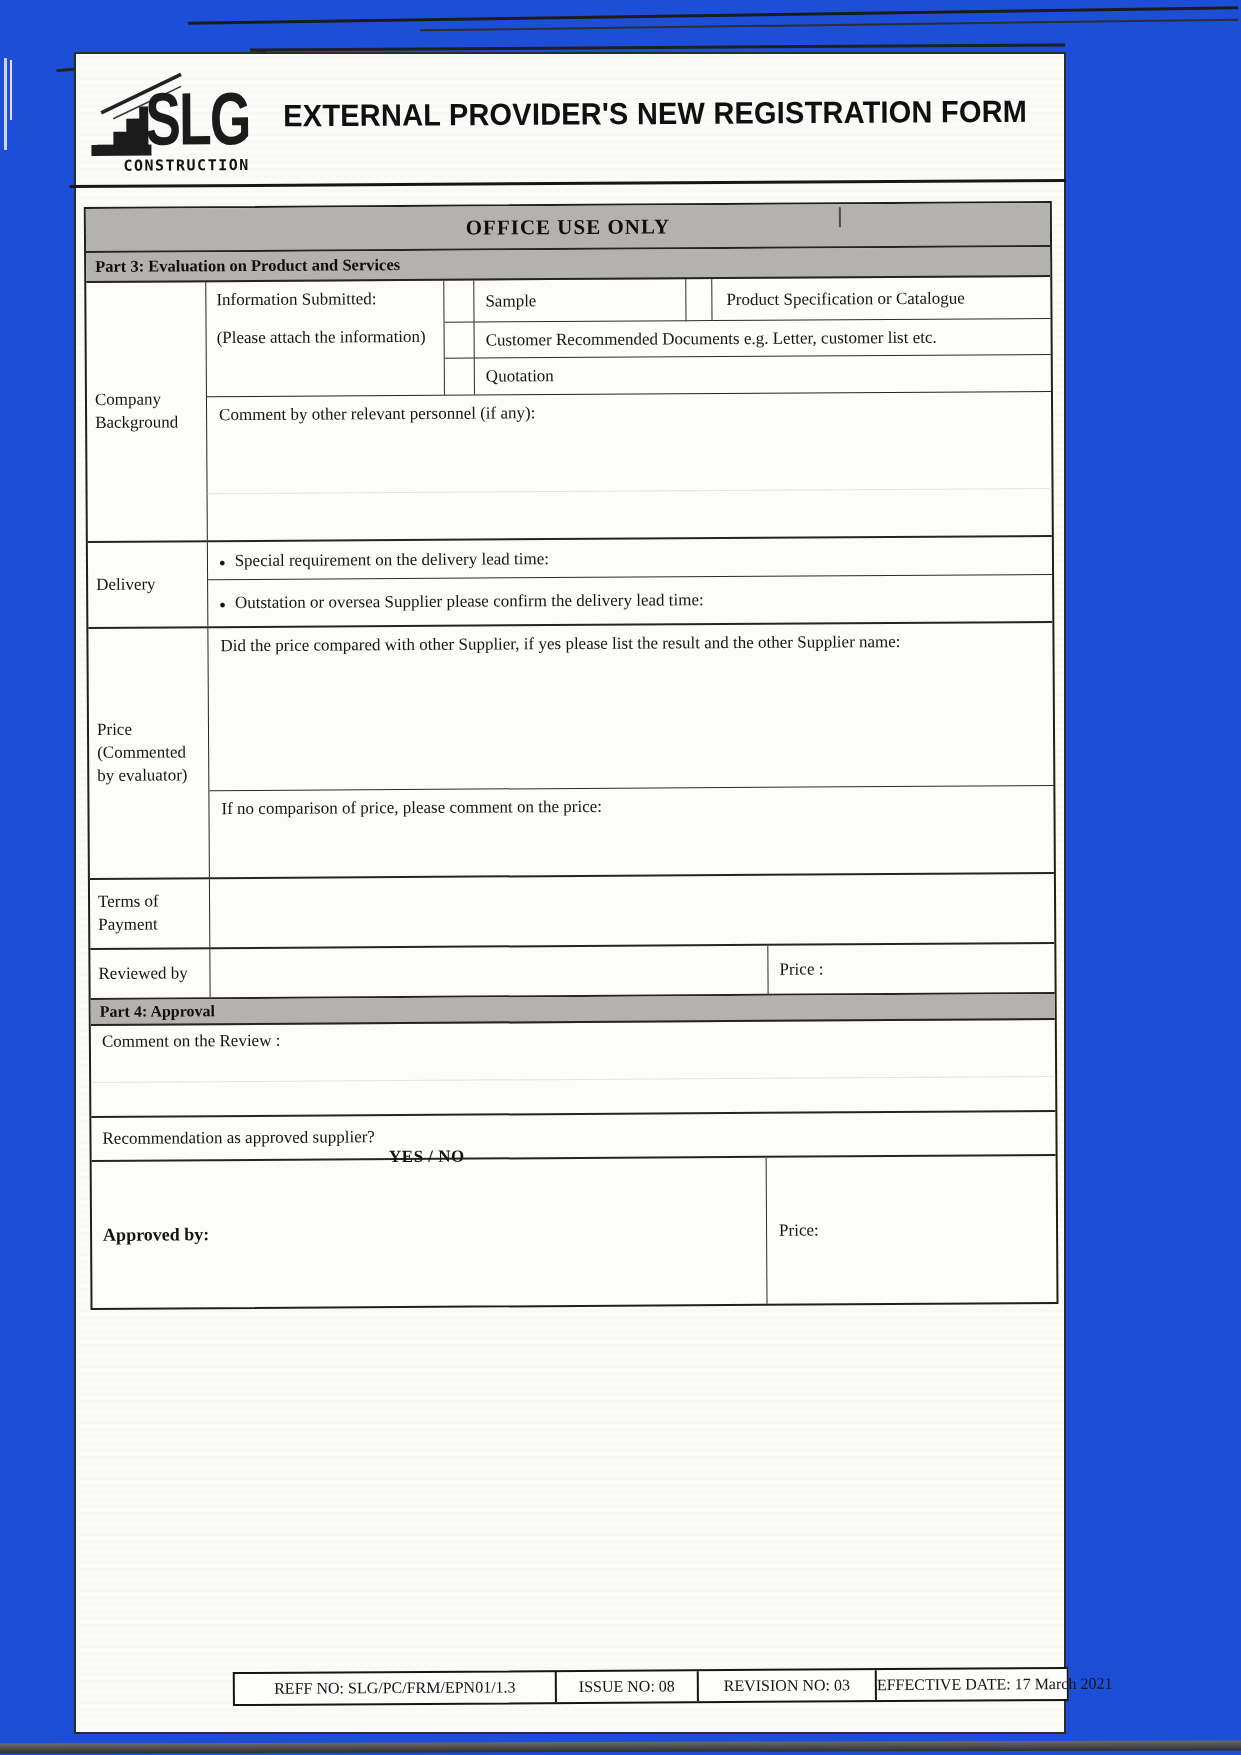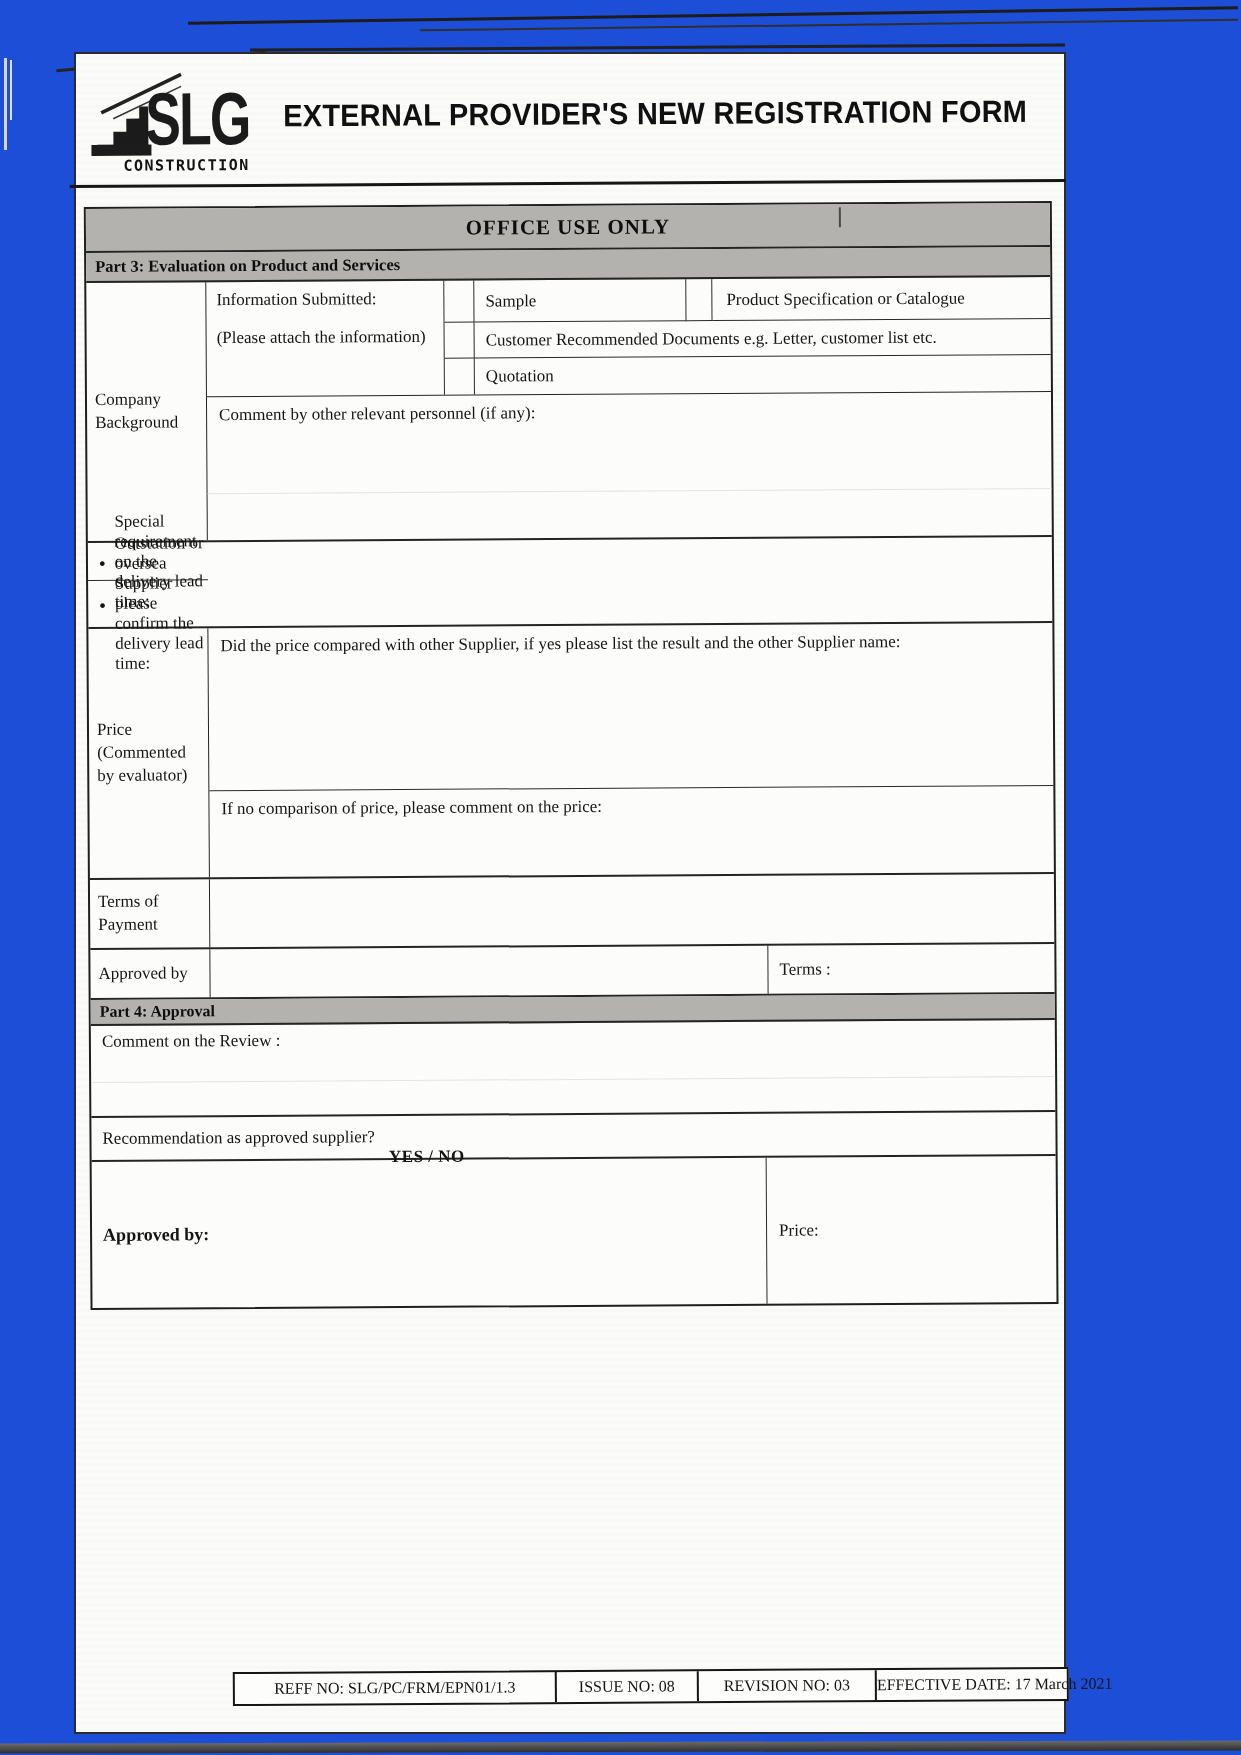--- a/index.html
+++ b/index.html
@@ -146,20 +146,21 @@
               <div class="span-cell">Quotation</div>
             </div>
             <div class="comment-cell">
               <span>Comment by other relevant personnel (if any):</span>
               <div class="faint-line" style="top:96px;"></div>
             </div>
           </div>
         </div>
 
         <div class="section two-col">
+          <div class="row-label">Delivery</div>
           <div class="sub-rows">
             <div class="divider-b" style="height:38px;">
               <span class="bullet">●</span>
               <span>Special requirement on the delivery lead time:</span>
             </div>
             <div style="height:46px;">
               <span class="bullet">●</span>
               <span>Outstation or oversea Supplier please confirm the delivery lead time:</span>
             </div>
           </div>
@@ -176,24 +177,24 @@
             </div>
           </div>
         </div>
 
         <div class="section two-col" style="height:70px;">
           <div class="row-label">Terms of Payment</div>
           <div></div>
         </div>
 
         <div class="section reviewed-grid">
-          <div class="row-label">Approved by</div>
+          <div class="row-label">Reviewed by</div>
           <div class="cell-br"></div>
           <div style="padding-left:11px;">
-            <span>Terms :</span>
+            <span>Price :</span>
           </div>
         </div>
 
         <div class="section graybar part-bar" style="height:26px; font-size:16px;">
           <span>Part 4: Approval</span>
         </div>
 
         <div class="section comment-cell" style="height:92px; padding:6px 11px;">
           <span>Comment on the Review :</span>
           <div class="faint-line" style="top:56px;"></div>

